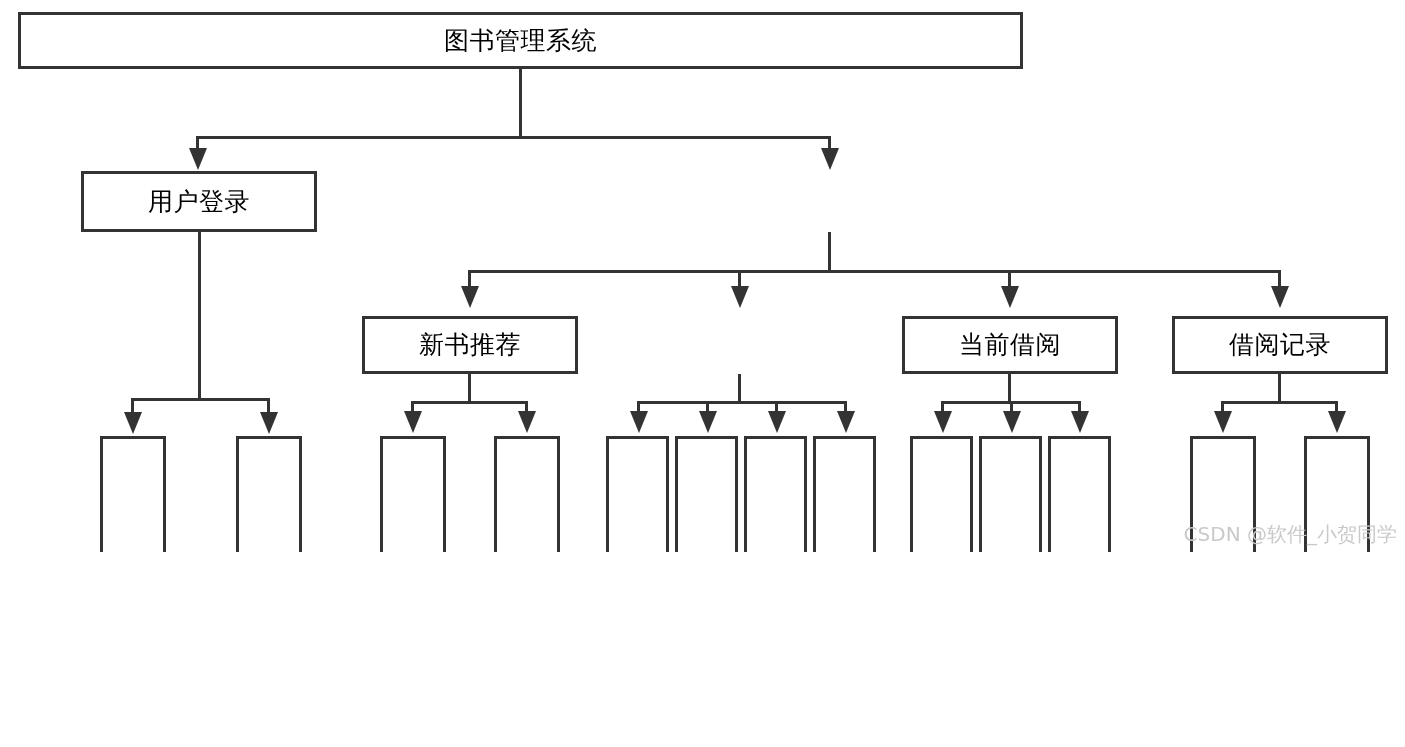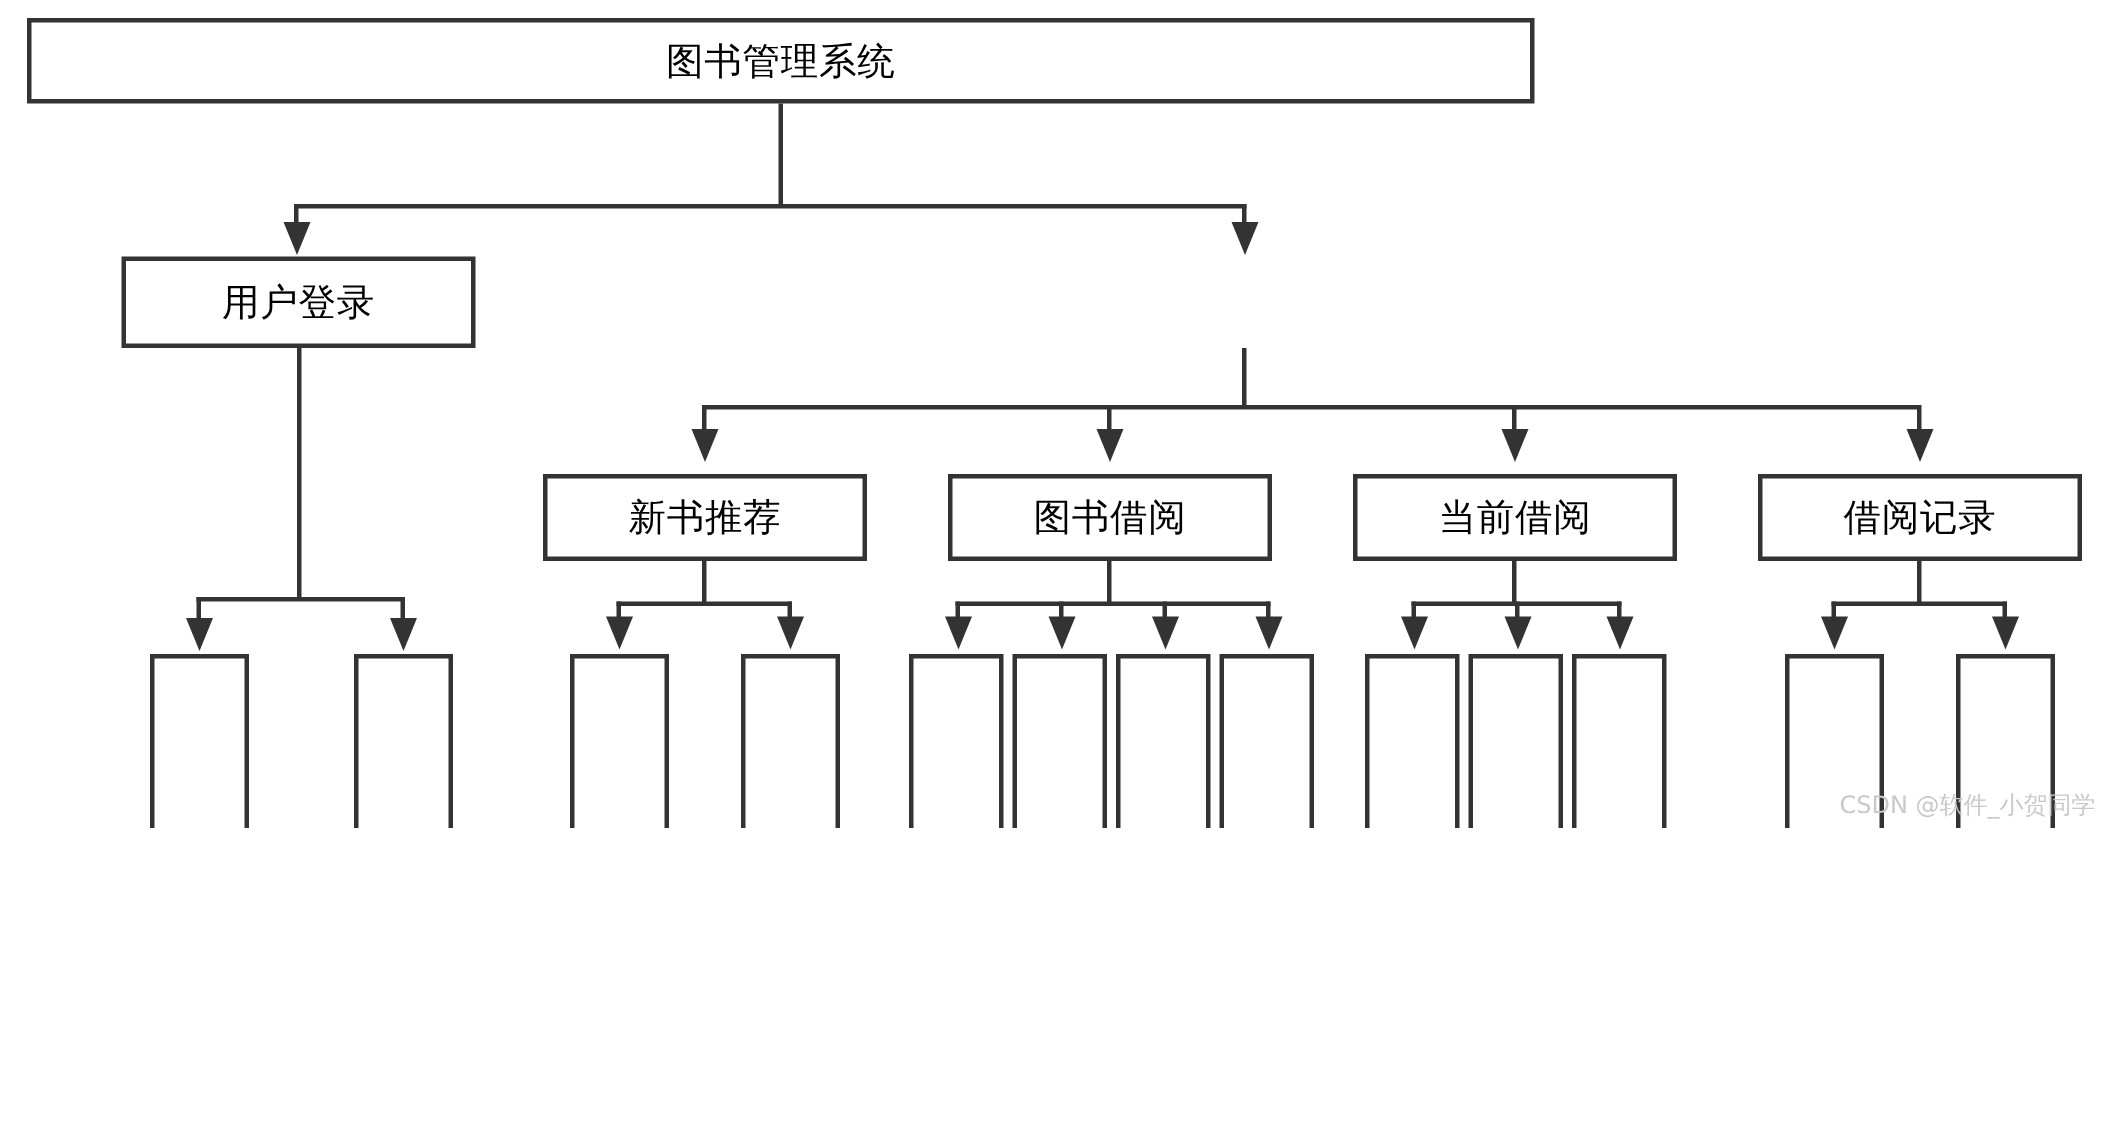--- a/index.html
+++ b/index.html
@@ -70,21 +70,21 @@
     border-left: 9px solid transparent;
     border-right: 9px solid transparent;
     border-top: 22px solid #333333;
   }
 
   
   #watermark {
     position: absolute;
     right: 8px;
     bottom: 4px;
-    font-size: 16px;
+    font-size: 20px;
     color: #c9c9c9;
     font-family: "DejaVu Sans", "Liberation Sans", sans-serif;
     white-space: nowrap;
     pointer-events: none;
   }
 </style>
 </head>
 <body>
 
 <div id="canvas">
@@ -121,23 +121,20 @@
   <div class="vline" style="left:738px; top:270px; width:3px; height:18px;"></div>
   <div class="arrow" style="left:731px; top:286px;"></div>
   <div class="vline" style="left:1008px; top:270px; width:3px; height:18px;"></div>
   <div class="arrow" style="left:1001px; top:286px;"></div>
   <div class="vline" style="left:1278px; top:270px; width:3px; height:18px;"></div>
   <div class="arrow" style="left:1271px; top:286px;"></div>
 
   <div class="node horizontal" style="left:362px; top:316px; width:216px; height:58px;justify-content:center;">
     <span class="label">新书推荐</span>
   </div>
-  <div class="node horizontal" style="left:632px; top:316px; width:216px; height:58px;">
-    <span class="label">图书借阅</span>
-  </div>
   <div class="node horizontal" style="left:1172px; top:316px; width:216px; height:58px;">
     <span class="label">借阅记录</span>
   </div>
   <div class="node horizontal" style="left:902px; top:316px; width:216px; height:58px;">
     <span class="label">当前借阅</span>
   </div>
 
   <div class="vline" style="left:468px; top:374px; width:3px; height:29px;"></div>
   <div class="hline" style="left:411px; top:401px; width:117px; height:3px;"></div>
   <div class="vline" style="left:411px; top:401px; width:3px; height:14px;"></div>

